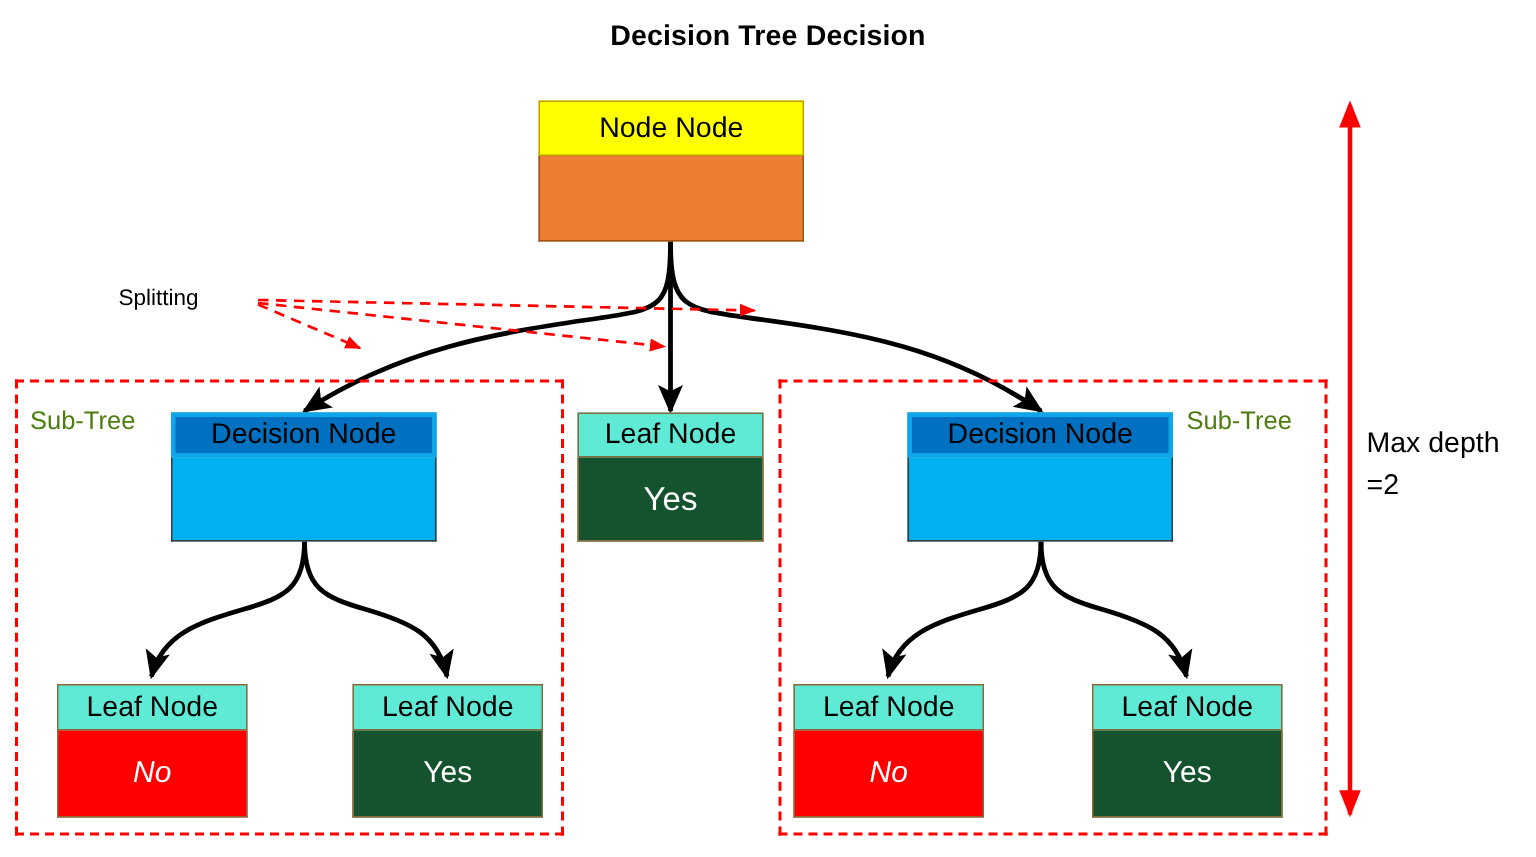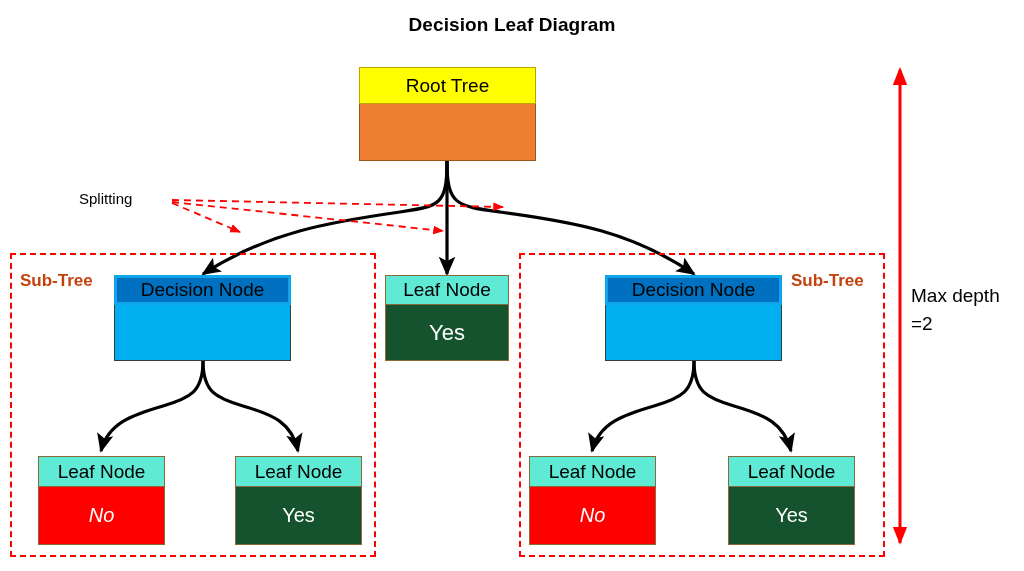--- a/index.html
+++ b/index.html
@@ -103,24 +103,23 @@
   
   .subtree-box {
     position: absolute;
     box-sizing: border-box;
     border: 2px dashed #ff0000;
     z-index: 1;
   }
   .subtree-label {
     position: absolute;
     font-size: 17px;
-    color: #c2410c;
+    color: #4d7c0f;
     white-space: nowrap;
     z-index: 3;
-    font-weight: bold;
   }
 
   
   .splitting-label {
     position: absolute;
     font-size: 15px;
     color: #000000;
     white-space: nowrap;
     z-index: 3;
   }
@@ -131,21 +130,21 @@
     line-height: 1.45;
     white-space: nowrap;
     z-index: 3;
   }
 </style>
 </head>
 <body>
 
 <div id="canvas">
 
-  <div class="title">Decision Leaf Diagram</div>
+  <div class="title">Decision Tree Decision</div>
 
   <div class="subtree-box" style="left:10px; top:253px; width:366px; height:304px;"></div>
   <div class="subtree-box" style="left:519px; top:253px; width:366px; height:304px;"></div>
 
   <div class="subtree-label" style="left:20px; top:271px;">Sub-Tree</div>
   <div class="subtree-label" style="left:791px; top:271px;">Sub-Tree</div>
 
   <svg id="edges" viewBox="0 0 1024 571" xmlns="http://www.w3.org/2000/svg">
     <defs>
       <marker id="arrow-black" markerWidth="7" markerHeight="7" refX="5.4" refY="3" orient="auto" markerUnits="strokeWidth">
@@ -176,21 +175,21 @@
     <path d="M172,203 L240,232" fill="none" stroke="#ff0000" stroke-width="1.8" stroke-dasharray="7,5" marker-end="url(#arrow-red)"></path>
 
     <path d="M172,202 L443,231" fill="none" stroke="#ff0000" stroke-width="1.8" stroke-dasharray="7,5" marker-end="url(#arrow-red)"></path>
 
     <path d="M172,200 L503,207" fill="none" stroke="#ff0000" stroke-width="1.8" stroke-dasharray="7,5" marker-end="url(#arrow-red)"></path>
 
     <path d="M900,70 L900,543" fill="none" stroke="#ff0000" stroke-width="3" marker-start="url(#arrow-red-start)" marker-end="url(#arrow-red)"></path>
   </svg>
 
   <div class="node node-root" style="left:359px; top:67px; width:177px; height:94px;">
-    <div class="head" style="height:37px;">Root Tree</div>
+    <div class="head" style="height:37px;">Node Node</div>
     <div class="body"></div>
   </div>
 
   <div class="node node-decision" style="left:114px; top:275px; width:177px; height:86px;">
     <div class="head" style="height:30px;">Decision Node</div>
     <div class="body"></div>
   </div>
 
   <div class="node node-decision" style="left:605px; top:275px; width:177px; height:86px;">
     <div class="head" style="height:30px;">Decision Node</div>

